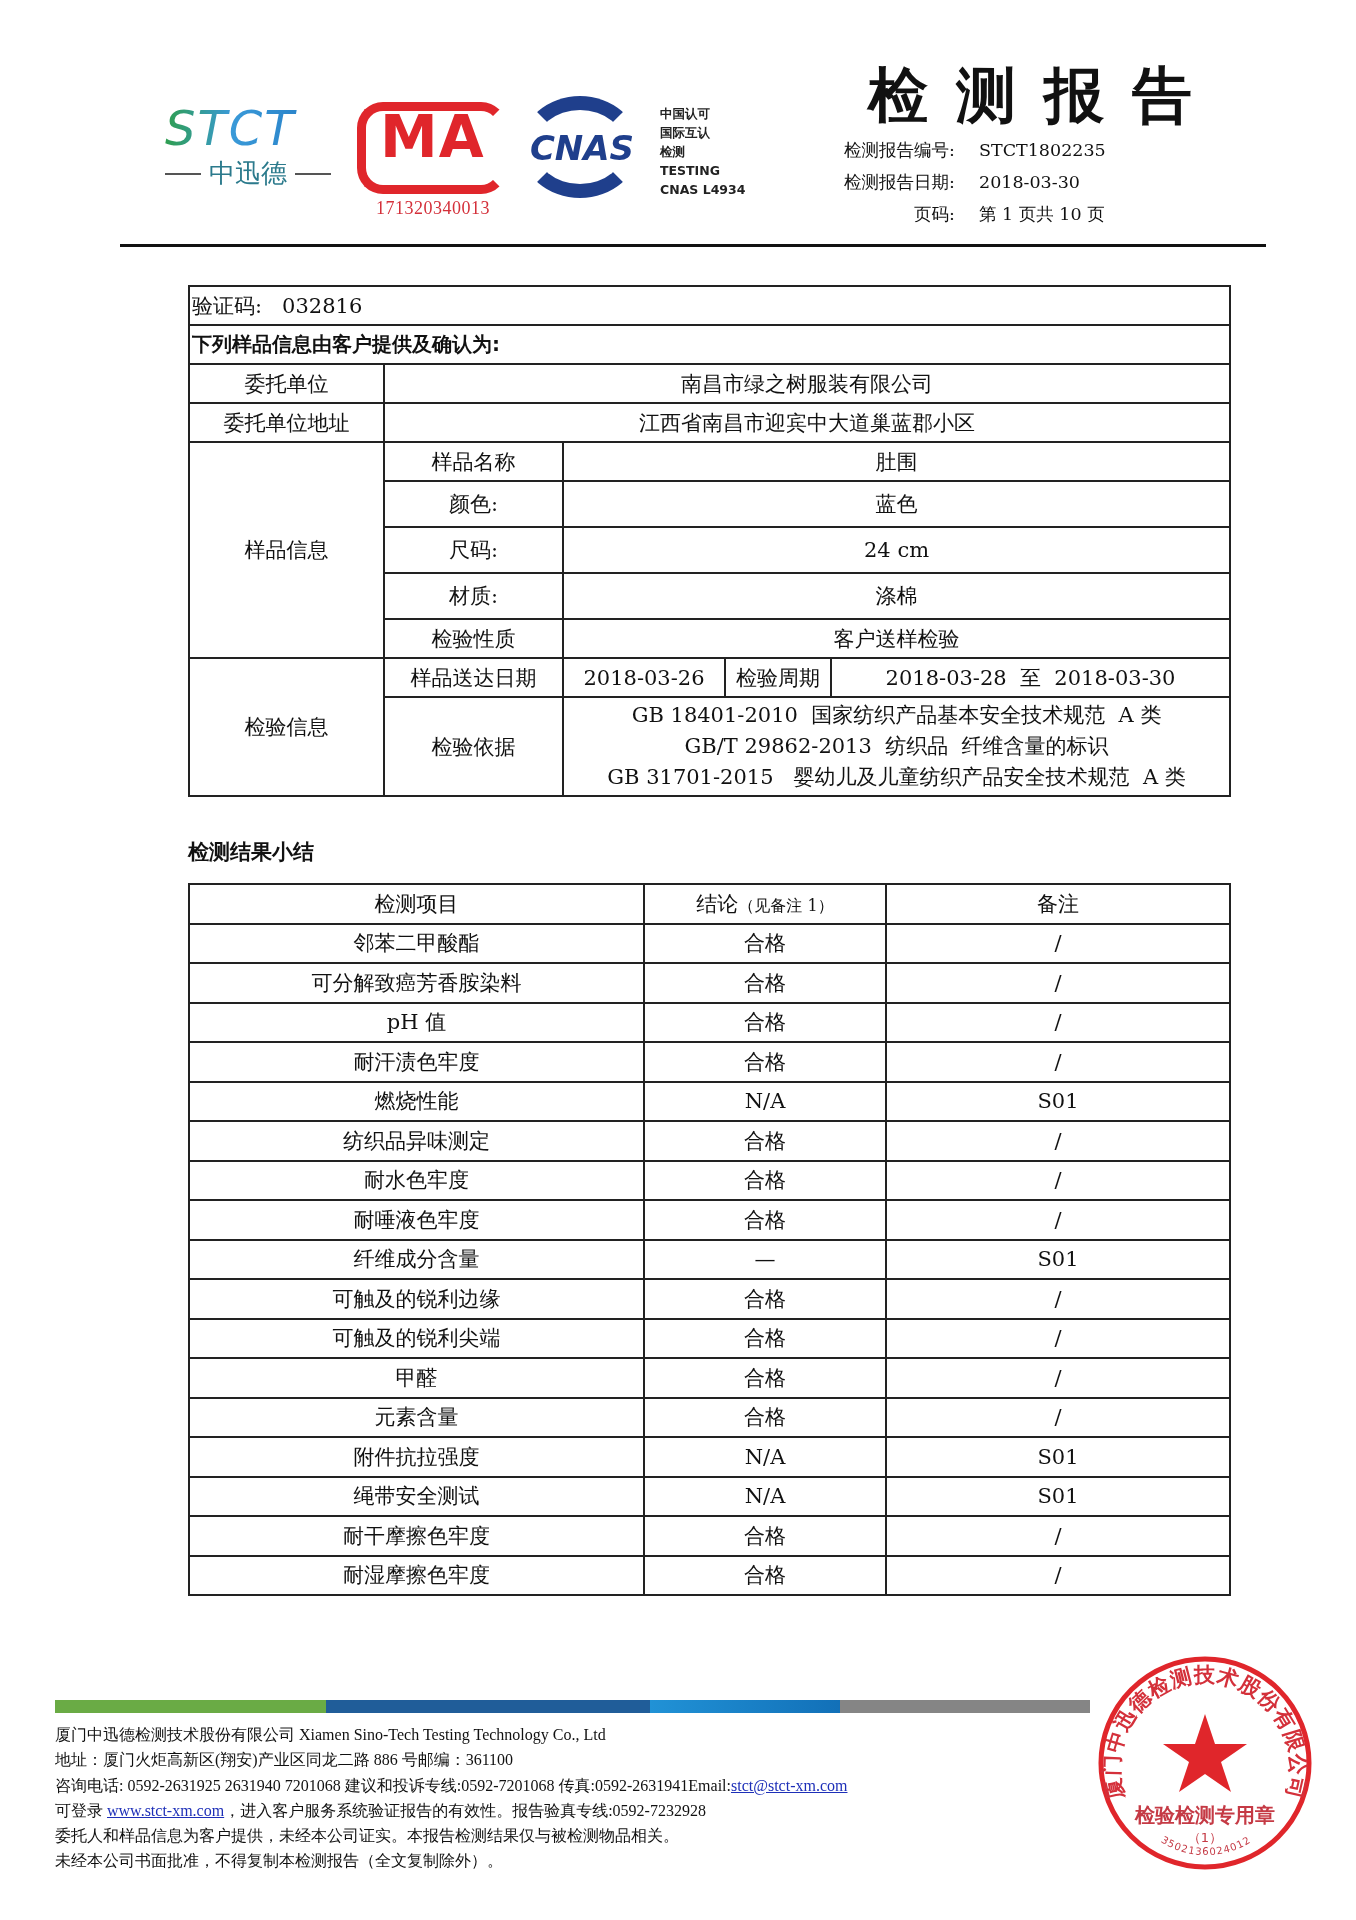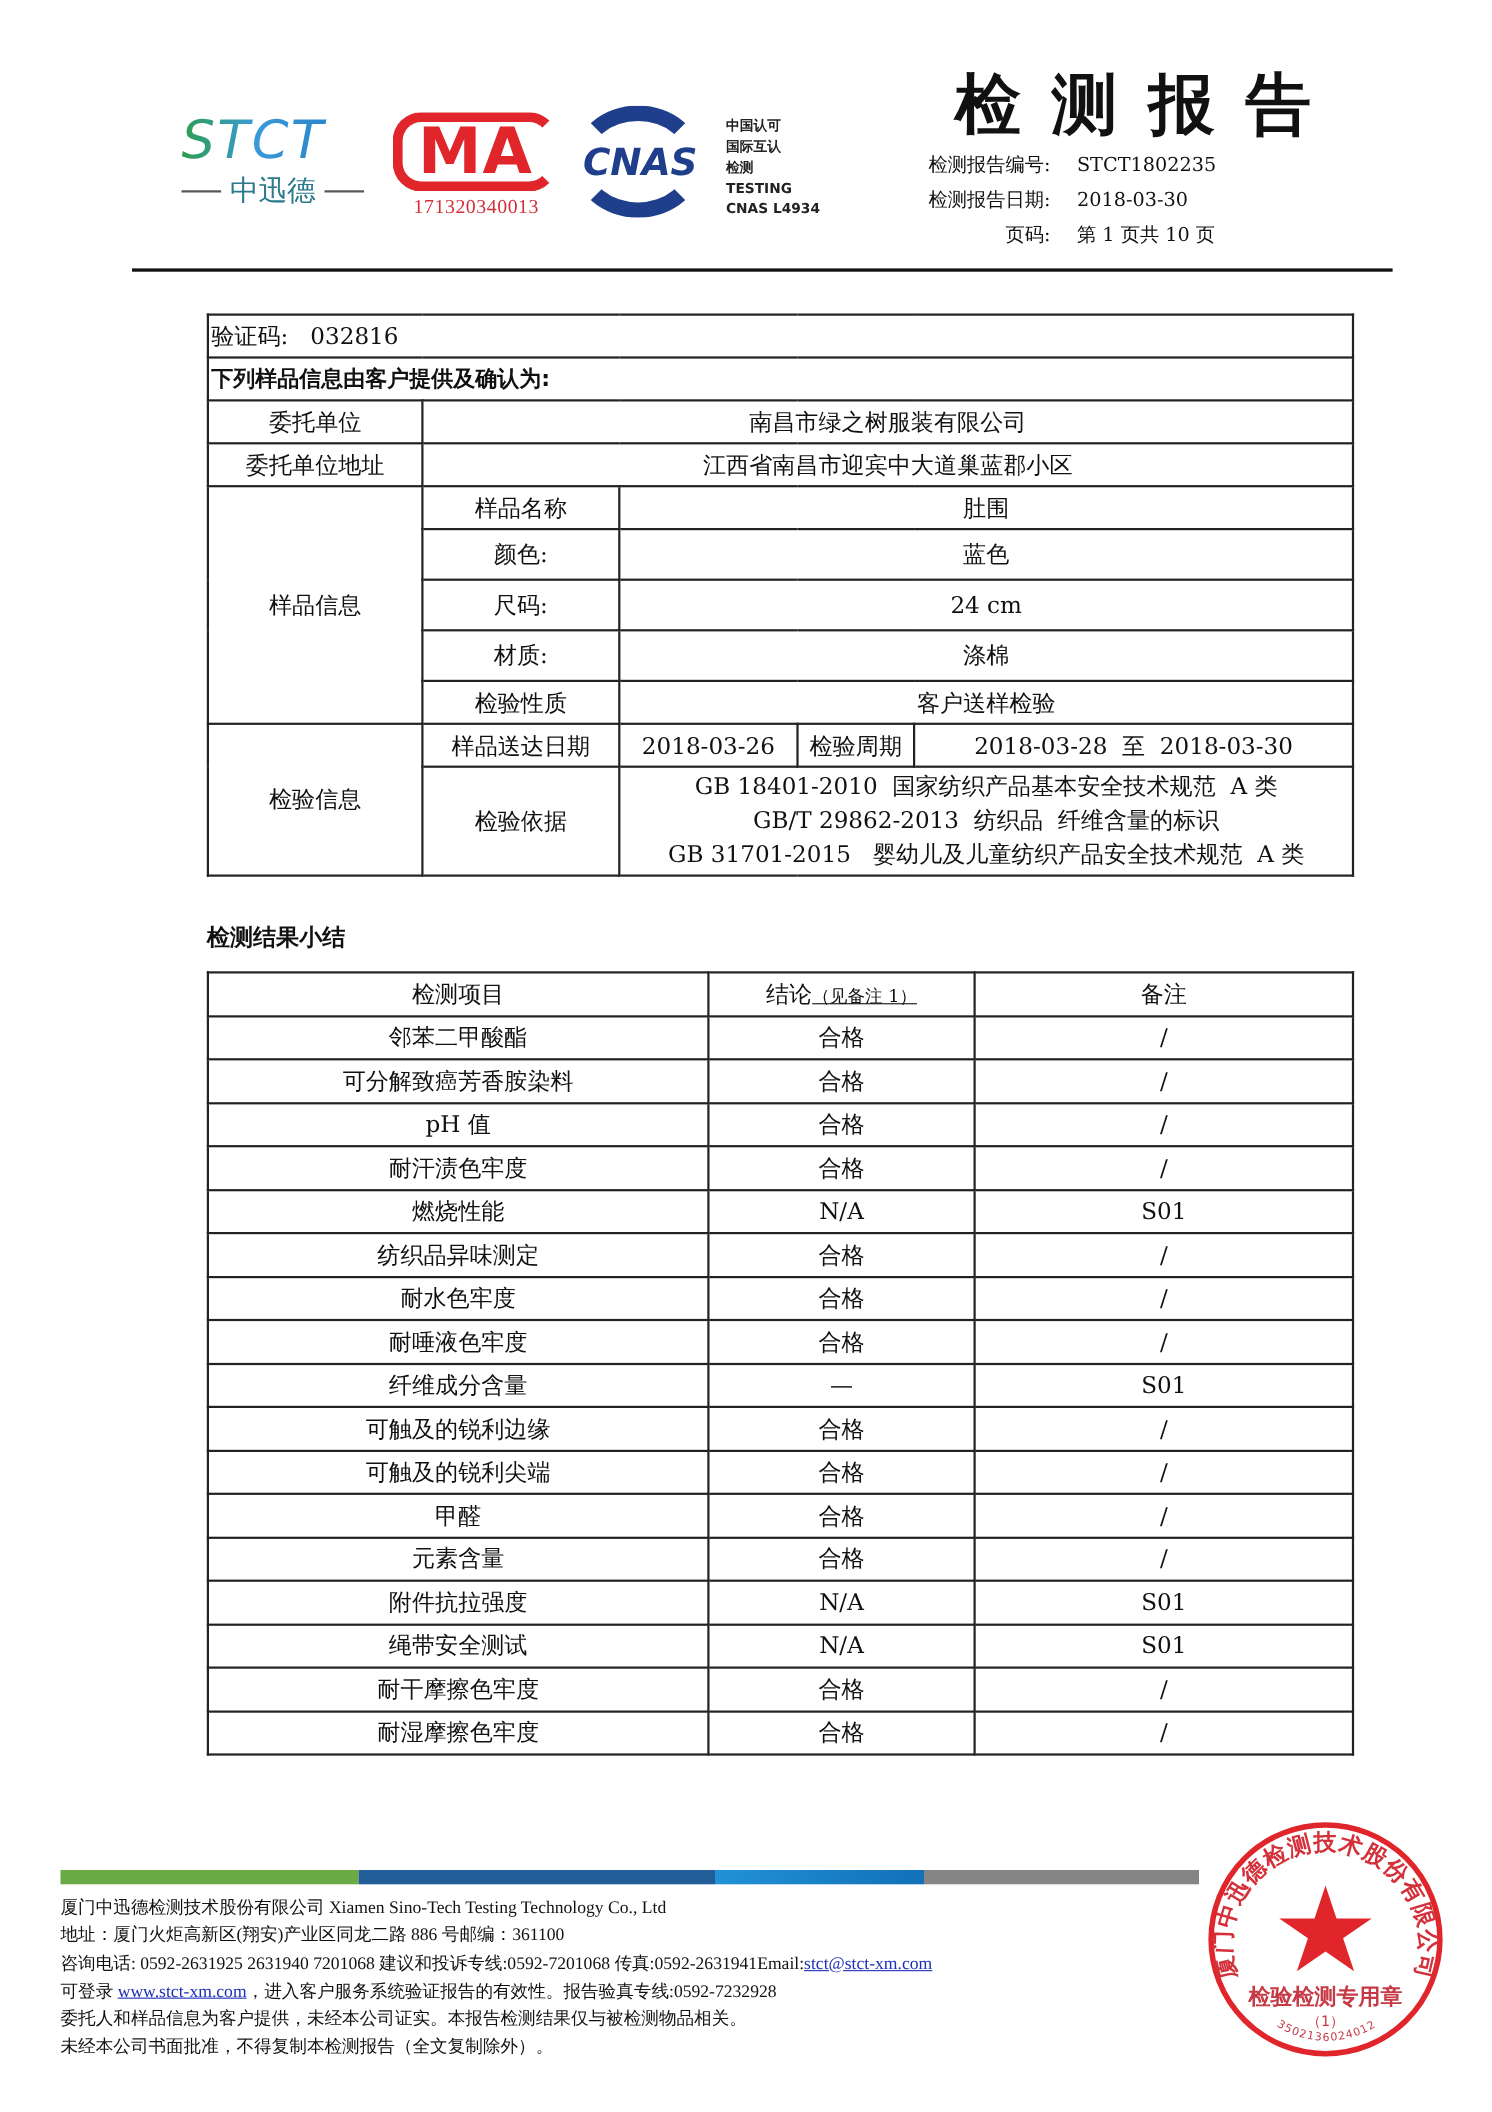--- a/index.html
+++ b/index.html
@@ -11,21 +11,21 @@
   .stct-logo { left: 165px; top: 104px; width: 190px; height: 90px; }
   .stct-word { font-family: "DejaVu Sans", sans-serif; font-weight: normal; font-style: italic;
                font-size: 48px; letter-spacing: 2px; line-height: 48px;
                background: linear-gradient(90deg, #2e9e4f 0%, #3a9ad8 35%, #1e73c0 100%);
                -webkit-background-clip: text; background-clip: text; color: transparent; }
   .stct-sub { margin-top: 4px; font-family: "DejaVu Sans", sans-serif; font-size: 26px; color: #2b7a8c;
               display: flex; align-items: center; gap: 8px; }
   .stct-sub .line { width: 36px; height: 2px; background: #555; display: inline-block; }
 
   .cma-logo { left: 357px; top: 102px; width: 152px; height: 105px; }
-  .cma-box { width: 150px; height: 72px; border: 9px solid #e0262b; border-radius: 26px;
+  .cma-box { width: 150px; height: 92px; border: 9px solid #e0262b; border-radius: 26px;
              border-right-color: transparent; box-sizing: border-box; position: relative; }
   .cma-box::after { content: ""; position: absolute; right: -9px; top: 10px; width: 9px; height: 34px; background: #fff; }
   .cma-text { position: absolute; left: 14px; top: -8px; font-family: "DejaVu Sans", sans-serif;
               font-weight: bold; font-size: 58px; color: #e0262b; letter-spacing: 1px; }
   .cma-num { font-family: "Liberation Serif", serif; font-size: 18px; color: #d4303a; letter-spacing: 0.5px;
              margin-top: 4px; text-align: center; }
 
   .cnas-logo { left: 517px; top: 96px; width: 130px; height: 108px; }
   .cnas-ring { position: absolute; left: 4px; top: 0; width: 118px; height: 102px; border-radius: 50%;
                border: 14px solid #1f3f8c; box-sizing: border-box; border-left-color: transparent; border-right-color: transparent; }
@@ -51,21 +51,21 @@
   .info-table td { height: 37px; }
   .info-table .left { text-align: left; padding-left: 2px; }
   .info-table .bold { font-weight: bold; font-family: "DejaVu Sans", sans-serif; font-size: 20px; border-radius: 15px; }
   .info-table .tall { height: 44px; }
   .basis-line { line-height: 31px; }
 
   .section-title { left: 188px; top: 838px; font-family: "DejaVu Sans", sans-serif; font-weight: bold; font-size: 21px; }
 
   .results-table { position: absolute; left: 188px; top: 883px; width: 1041px; }
   .results-table td { height: 37.5px; }
-  .results-table .hdr-small { font-size: 16px; text-decoration: underline; }
+  .results-table .hdr-small { font-size: 16px; }
 
   
   .footer-bar { left: 55px; top: 1700px; height: 13px; display: flex; }
   .fb-green { width: 271px; background: #6aab45; }
   .fb-blue { width: 324px; background: #205d99; }
   .fb-light { width: 190px; background: linear-gradient(90deg, #2192d6, #1270b8); }
   .fb-gray { width: 250px; background: #858585; }
   .footer-text { left: 55px; top: 1722px; font-family: "Liberation Serif", serif; font-size: 16px; line-height: 25.3px; color: #111; }
   .footer-text a { color: #1d2fb8; text-decoration: underline; }
 

